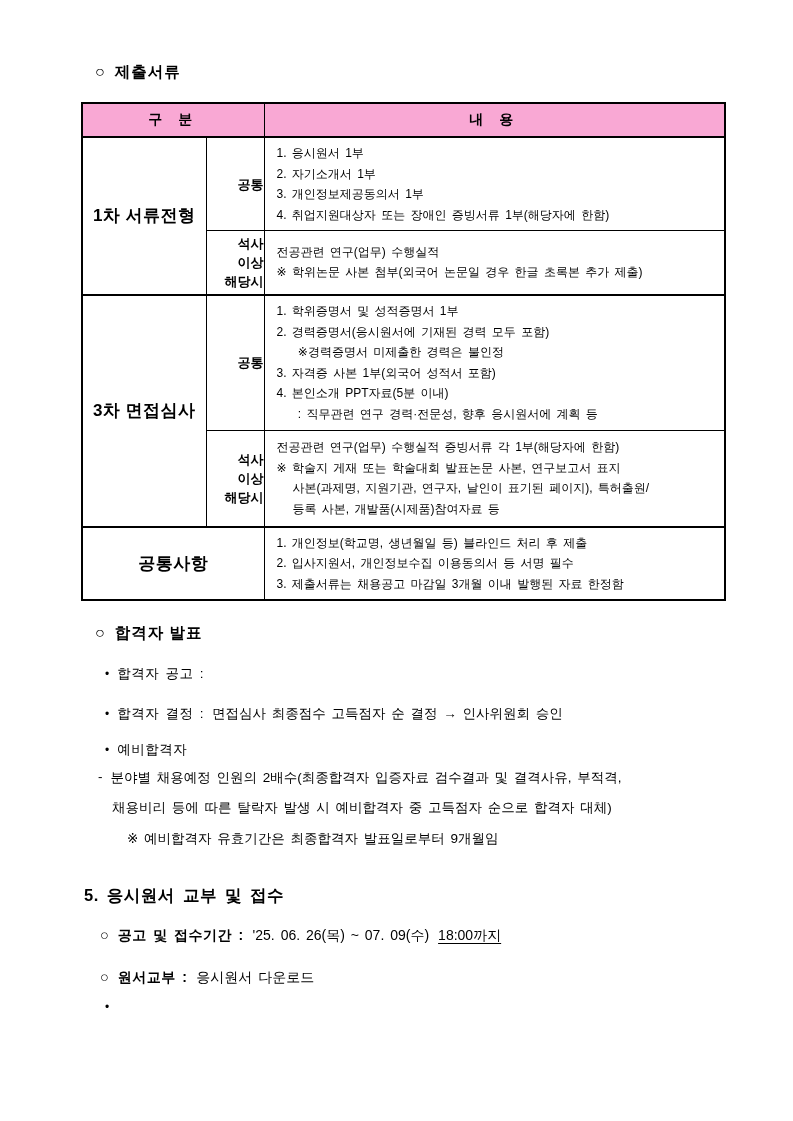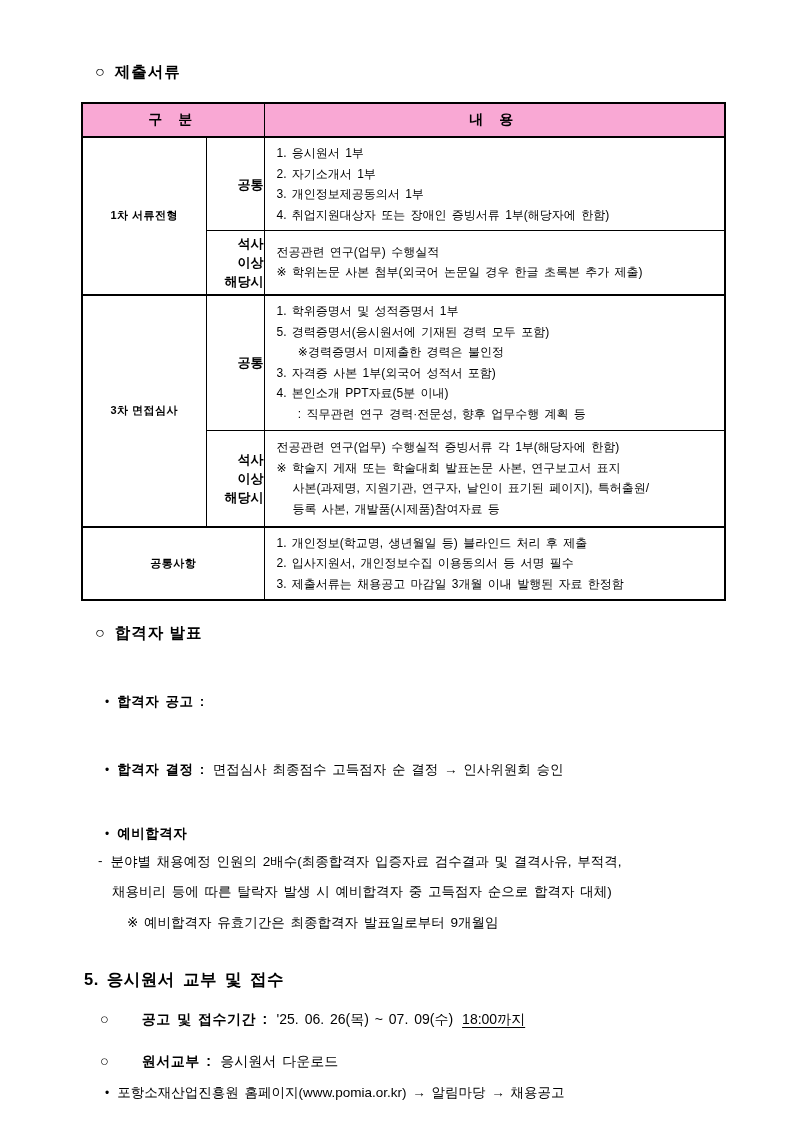--- a/index.html
+++ b/index.html
@@ -24,49 +24,49 @@
     border:2px solid #000;
   }
   .doc-table th, .doc-table td { border:1px solid #000; }
   .doc-table thead th {
     background:#f9a8d4; border-bottom:2px solid #000;
     font-size:14px; font-weight:bold; letter-spacing:6px;
     height:34px; text-align:center; vertical-align:middle;
   }
   td.group-label {
     font-weight:bold; text-align:center; vertical-align:middle;
-    font-size:11px; letter-spacing:0.5px;
+    font-size:17px; letter-spacing:0.5px;
   }
   td.sub-label {
     font-weight:bold; text-align:right; vertical-align:middle;
     font-size:13px; white-space:pre-line; line-height:19px;
   }
   td.content { padding:5px 8px 5px 12px; vertical-align:middle; }
   .cl { font-size:12px; line-height:20.5px; white-space:pre-wrap; word-spacing:2px; }
   tr.r1 { height:92px; } tr.r2 { height:64px; }
   tr.r3 { height:136px; } tr.r4 { height:96px; } tr.r5 { height:72px; }
   tr.group-start td, tr.footer-row td { border-top:2px solid #000; }
 
   
   .bullet-line { margin-left:105px; font-size:13.5px; display:flex; gap:8px; align-items:baseline; word-spacing:2px; }
   .bullet-line .marker { font-size:12px; }
-  .bullet-line .label { font-weight:bold; letter-spacing:0.5px;margin-top:28px; }
+  .bullet-line .label { font-weight:normal; letter-spacing:0.5px; }
   #b-notice { margin-top:21px; }
   #b-decision { margin-top:22px; }
   #b-reserve { margin-top:18px; }
 
   .detail-l1 { margin:10px 0 0 98px; font-size:13.5px; word-spacing:2px; display:flex; gap:8px; }
   .detail-l2 { margin:12px 0 0 112px; font-size:13.5px; word-spacing:2px; }
   .detail-l3 { margin:13px 0 0 127px; font-size:13.5px; word-spacing:2px; }
 
   
   .h5 { margin:37px 0 16px 84px; font-size:16.5px; font-weight:bold; letter-spacing:0.5px; word-spacing:3px; }
   .o-item { margin-left:100px; font-size:14px; display:flex; gap:9px; align-items:baseline; word-spacing:2px; }
   .o-item .marker { font-size:14.5px; font-weight:bold; }
-  .o-item .label { font-weight:bold; letter-spacing:0.5px;margin-left:24px; }
+  .o-item .label { font-weight:bold; letter-spacing:0.5px; }
   #o-period { margin-top:20px; }
   #o-handout { margin-top:24px; }
   .underline { text-decoration:underline; text-underline-offset:3px; }
   .final-bullet { margin:13px 0 0 105px; font-size:13.5px; display:flex; gap:8px; align-items:baseline; word-spacing:2px; }
   .final-bullet .marker { font-size:12px; }
 </style>
 </head>
 <body>
 
 <div class="page">
@@ -106,25 +106,25 @@
         <td class="content">
           <div class="cl">전공관련 연구(업무) 수행실적</div>
           <div class="cl">※ 학위논문 사본 첨부(외국어 논문일 경우 한글 초록본 추가 제출)</div>
         </td>
       </tr>
       <tr class="r3 group-start">
         <td class="group-label" rowspan="2">3차 면접심사</td>
         <td class="sub-label">공통</td>
         <td class="content">
           <div class="cl">1. 학위증명서 및 성적증명서 1부</div>
-          <div class="cl">5. 경력증명서(응시원서에 기재된 경력 모두 포함)</div>
+          <div class="cl">2. 경력증명서(응시원서에 기재된 경력 모두 포함)</div>
           <div class="cl">    ※경력증명서 미제출한 경력은 불인정</div>
           <div class="cl">3. 자격증 사본 1부(외국어 성적서 포함)</div>
           <div class="cl">4. 본인소개 PPT자료(5분 이내)</div>
-          <div class="cl">    : 직무관련 연구 경력·전문성, 향후 업무수행 계획 등</div>
+          <div class="cl">    : 직무관련 연구 경력·전문성, 향후 응시원서에 계획 등</div>
         </td>
       </tr>
       <tr class="r4">
         <td class="sub-label">석사
 이상
 해당시</td>
         <td class="content">
           <div class="cl">전공관련 연구(업무) 수행실적 증빙서류 각 1부(해당자에 한함)</div>
           <div class="cl">※ 학술지 게재 또는 학술대회 발표논문 사본, 연구보고서 표지</div>
           <div class="cl">   사본(과제명, 지원기관, 연구자, 날인이 표기된 페이지), 특허출원/</div>
@@ -180,16 +180,15 @@
   </div>
 
   <div class="o-item" id="o-handout">
     <span class="marker">○</span>
     <span class="label">원서교부 :</span>
     <span>응시원서 다운로드</span>
   </div>
 
   <div class="final-bullet">
     <span class="marker">•</span>
-    <span>포항소재산업진흥원 홈페이지(www.pomia.or.kr) → 알림마당 → 채용공고</span>
   </div>
 
 </div>
 
 </body></html>

